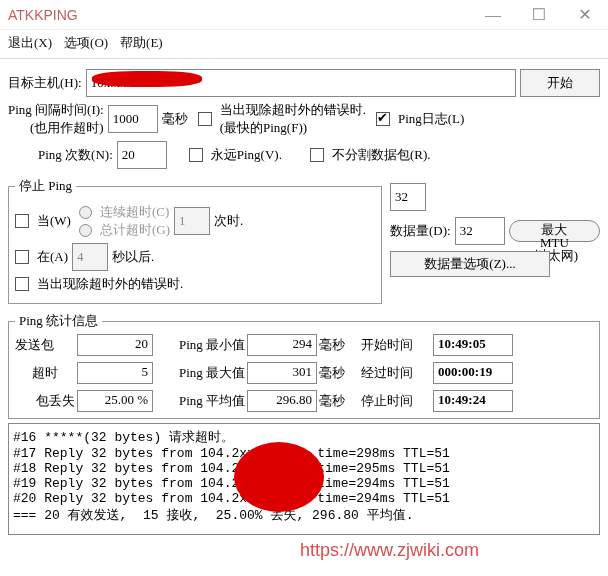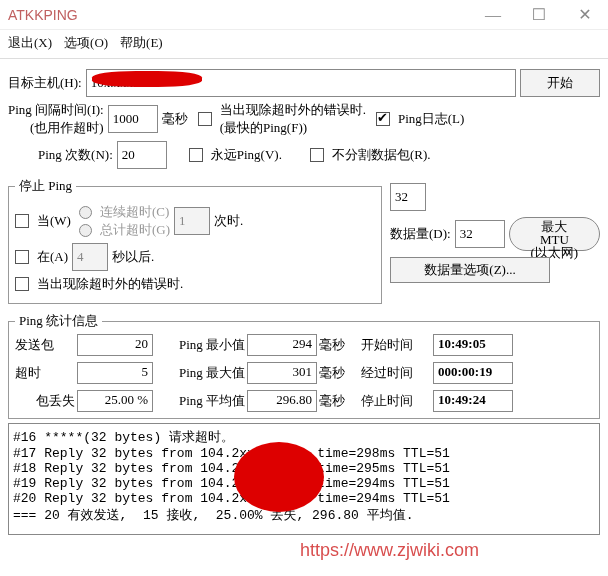--- a/index.html
+++ b/index.html
@@ -205,41 +205,41 @@
       </div>
     </fieldset>
 
     <div class="col-right">
       <div class="flexgap">
         <input class="text tiny-input" value="32" style="">
       </div>
       <div class="flexgap">
         <span class="lbl">数据量(D):</span>
         <input class="text small-input" value="32" style="">
-        <button class="btn" style="height:34px;line-height:13px;border-radius:17px;">
+        <button class="btn" style="height:22px;line-height:13px;border-radius:17px;">
           <div>最大 MTU</div>
           <div>(以太网)</div>
         </button>
       </div>
       <button class="btn" style="width:160px;">数据量选项(Z)...</button>
     </div>
   </div>
 
   <fieldset>
     <legend>Ping 统计信息</legend>
     <div class="stats-grid">
       <span class="lbl">发送包</span>
       <div class="val">20</div>
       <span class="lbl" style="text-align:right;">Ping 最小值</span>
       <div class="val">294</div>
       <span class="lbl">毫秒</span>
       <span class="lbl">开始时间</span>
       <div class="val left">10:49:05</div>
 
-      <span class="lbl" style="text-align:left;font-family:Liberation Mono, monospace;">超时</span>
+      <span class="lbl" style="text-align:center;font-family:Liberation Mono, monospace;">超时</span>
       <div class="val">5</div>
       <span class="lbl" style="text-align:right;">Ping 最大值</span>
       <div class="val">301</div>
       <span class="lbl">毫秒</span>
       <span class="lbl">经过时间</span>
       <div class="val left">000:00:19</div>
 
       <span class="lbl" style="text-align:right;">包丢失</span>
       <div class="val">25.00 %</div>
       <span class="lbl" style="text-align:right;">Ping 平均值</span>

